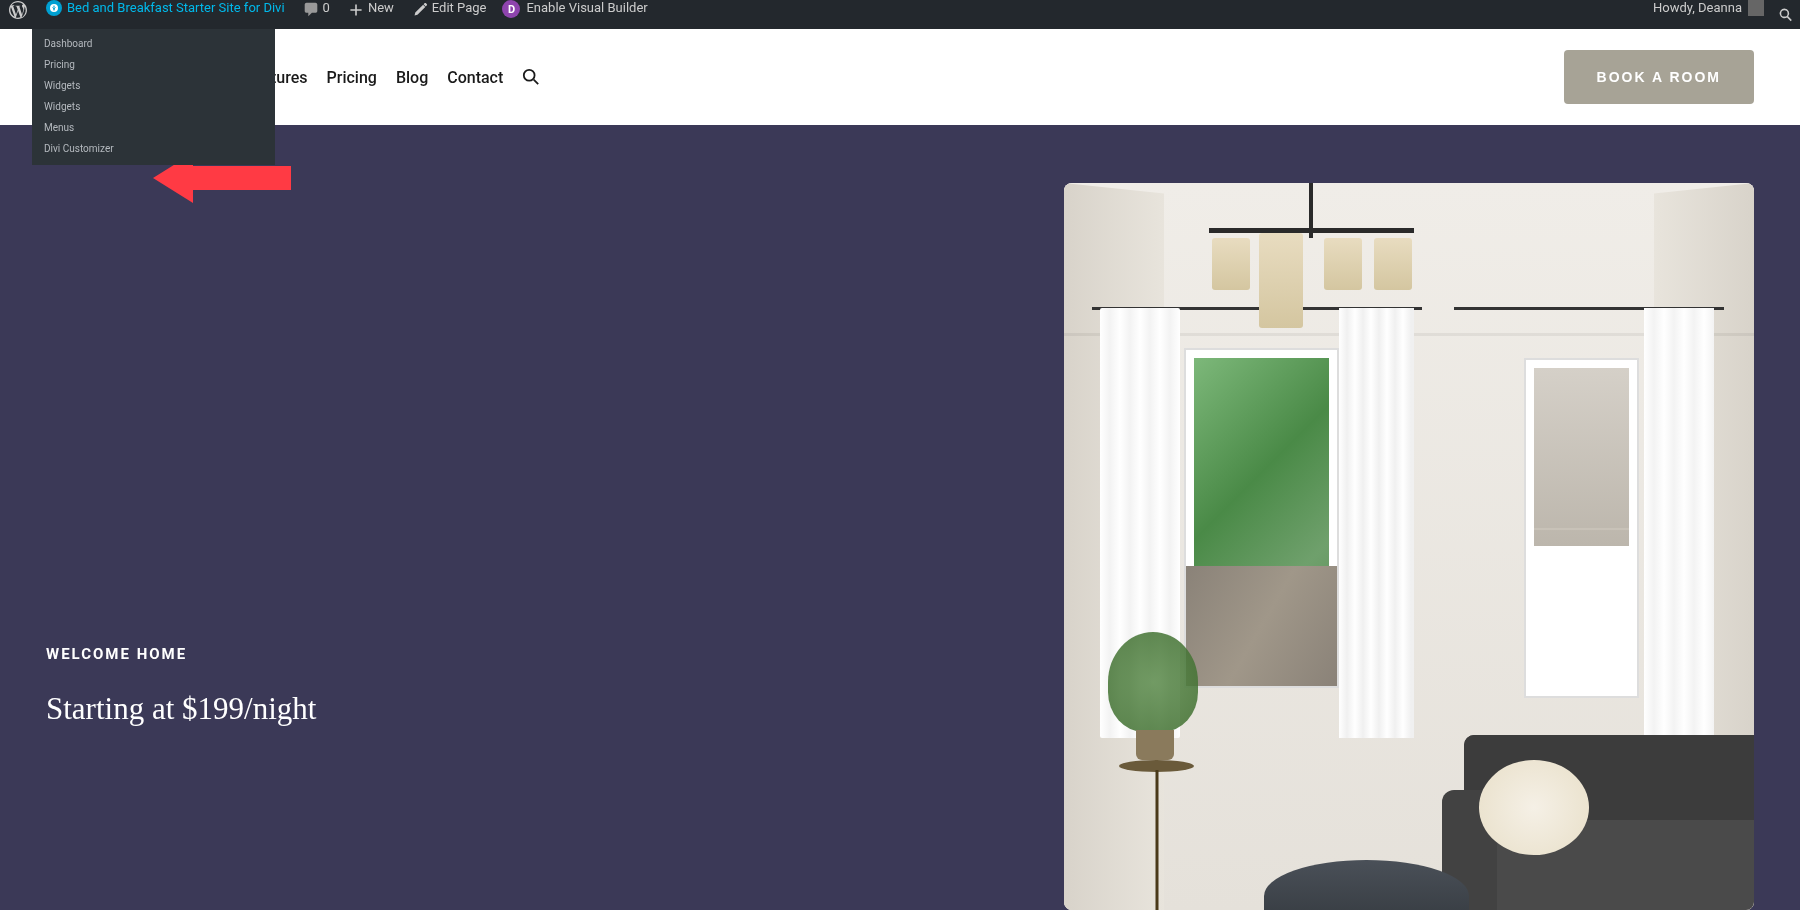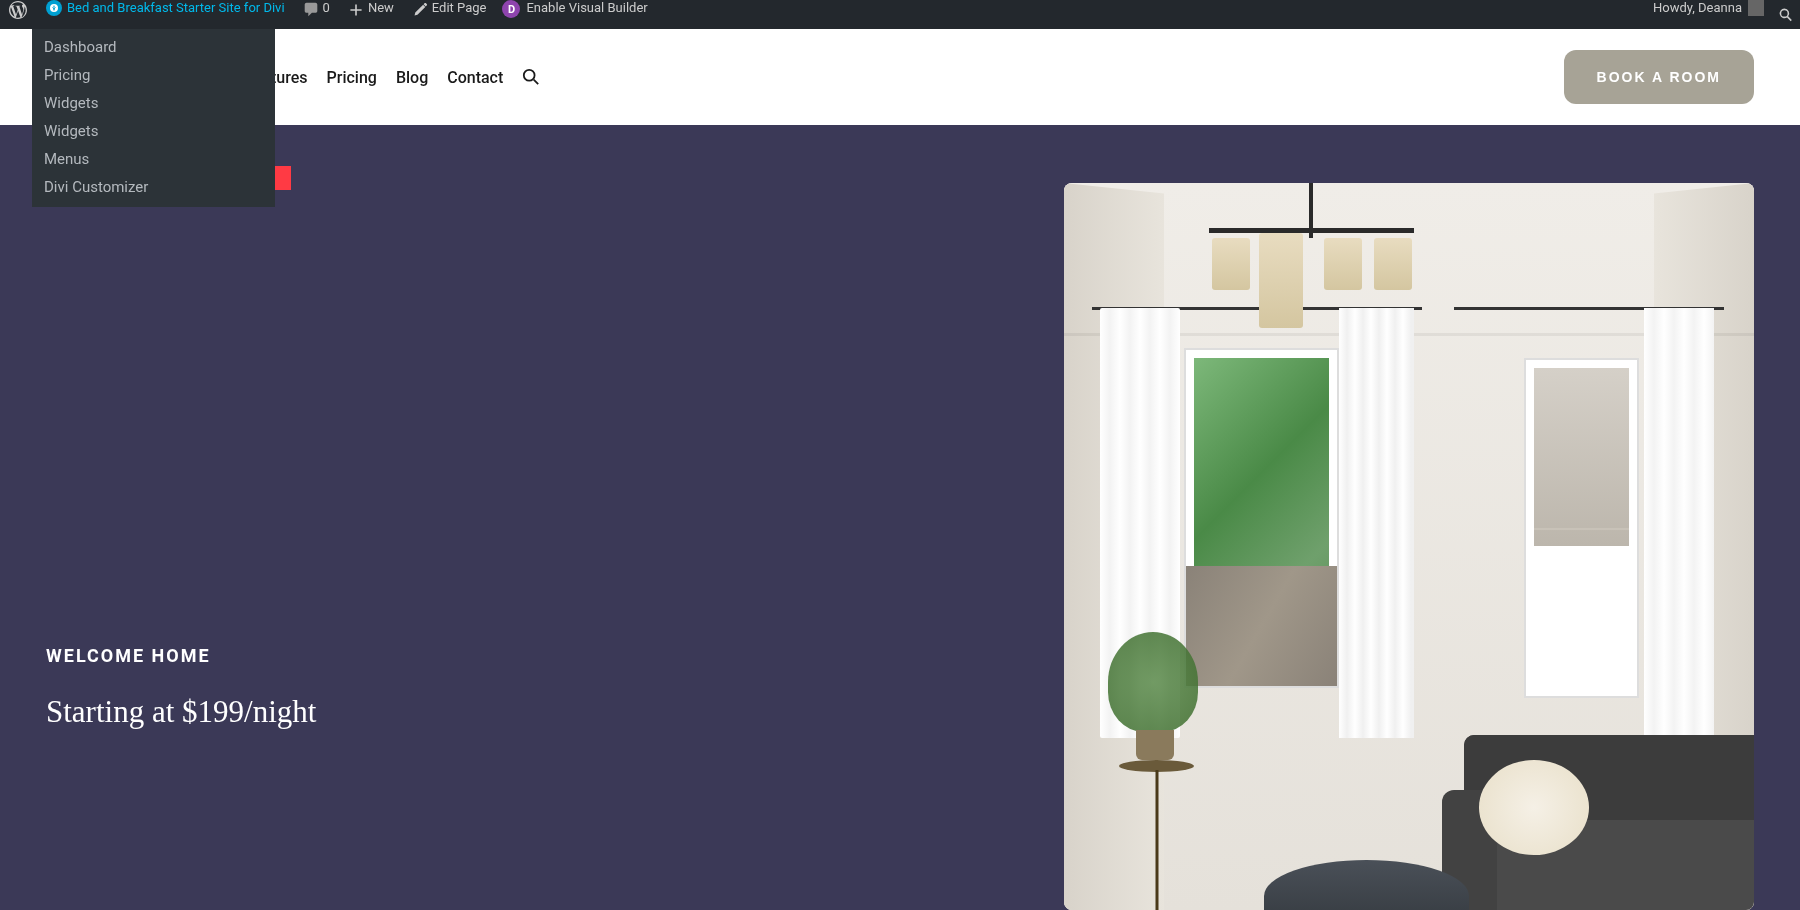--- a/index.html
+++ b/index.html
@@ -10,33 +10,33 @@
 .admin-bar .right { margin-left:auto; display:flex; align-items:center; }
 .ab-item { display:flex; align-items:flex-start; padding:0 8px; height:29px; cursor:pointer; color:#ccc; }
 .ab-item.active { color:#00b9eb; }
 .ab-icon { width:20px; height:20px; display:flex; align-items:center; justify-content:center; font-size:16px; margin-right:2px; }
 .dash-icon { width:16px; height:16px; border-radius:50%; background:#00a0d2; display:flex; align-items:center; justify-content:center; color:#fff; font-size:10px; margin-right:5px; }
 .divi-icon { width:18px; height:18px; border-radius:50%; background:#8e44ad; display:flex; align-items:center; justify-content:center; color:#fff; font-size:11px; font-weight:bold; margin-right:6px; }
 .avatar { width:16px; height:16px; background:#666; margin-left:6px; }
 .search-ab { width:28px; height:29px; display:flex; align-items:center; justify-content:center; cursor:pointer; color:#ccc; }
 
 .dropdown { position:absolute; top:29px; left:32px; width:243px; background:#2c3338; z-index:99; padding:4px 0 6px; }
-.dropdown-item { padding:5px 12px; color:#b4b9be; font-size:15px; cursor:pointer; }
+.dropdown-item { padding:5px 12px; color:#b4b9be; font-size:10px; cursor:pointer; }
 
 .arrow { position:absolute; top:148px; left:153px; z-index:98; }
 
 .site-header { height:96px; background:#fff; display:flex; align-items:center; padding:0 46px; }
 .main-nav { display:flex; align-items:center; gap:19px; padding-left:225px; }
 .nav-item { color:#1a1a1a; font-size:16px; font-weight:500; cursor:pointer; }
 .search-nav { width:18px; height:18px; cursor:pointer; }
-.cta-button { margin-left:auto; background:#a7a396; color:#fff; padding:19px 33px; font-size:14px; font-weight:700; letter-spacing:2px; border:none; border-radius:12px; cursor:pointer; }
+.cta-button { margin-left:auto; background:#a7a396; color:#fff; padding:19px 33px; font-size:14px; font-weight:700; letter-spacing:2px; border:none; border-radius:4px; cursor:pointer; }
 
 .hero { height:785px; background:#3b3957; display:flex; position:relative; }
 .hero-text { padding:520px 0 0 46px; color:#fff; width:800px; }
-.eyebrow { font-size:18px; font-weight:700; letter-spacing:2px; margin-bottom:28px; }
+.eyebrow { font-size:15px; font-weight:700; letter-spacing:2px; margin-bottom:28px; }
 .hero-title { font-family:Georgia,"Times New Roman",serif; font-size:75px; line-height:1.1; font-weight:400; margin-bottom:34px; }
 .hero-sub { font-family:Georgia,"Times New Roman",serif; font-size:31px; font-weight:400; }
 .hero-image { position:absolute; top:58px; right:46px; width:690px; height:727px; border-radius:8px; overflow:hidden; background:#e8e5e0; }
 
 
 .room { position:relative; width:100%; height:100%; background:linear-gradient(180deg,#f0ede8 0%,#e5e1da 100%); }
 .ceiling-bar { position:absolute; top:150px; left:0; right:0; height:3px; background:rgba(0,0,0,0.06); }
 .wall-left { position:absolute; top:0; left:0; width:100px; height:100%; background:linear-gradient(90deg,#d8d3ca,#e8e4dc); transform:skewY(6deg); transform-origin:top left; }
 .wall-right { position:absolute; top:0; right:0; width:100px; height:100%; background:linear-gradient(270deg,#d8d3ca,#e8e4dc); transform:skewY(-6deg); transform-origin:top right; }
 

